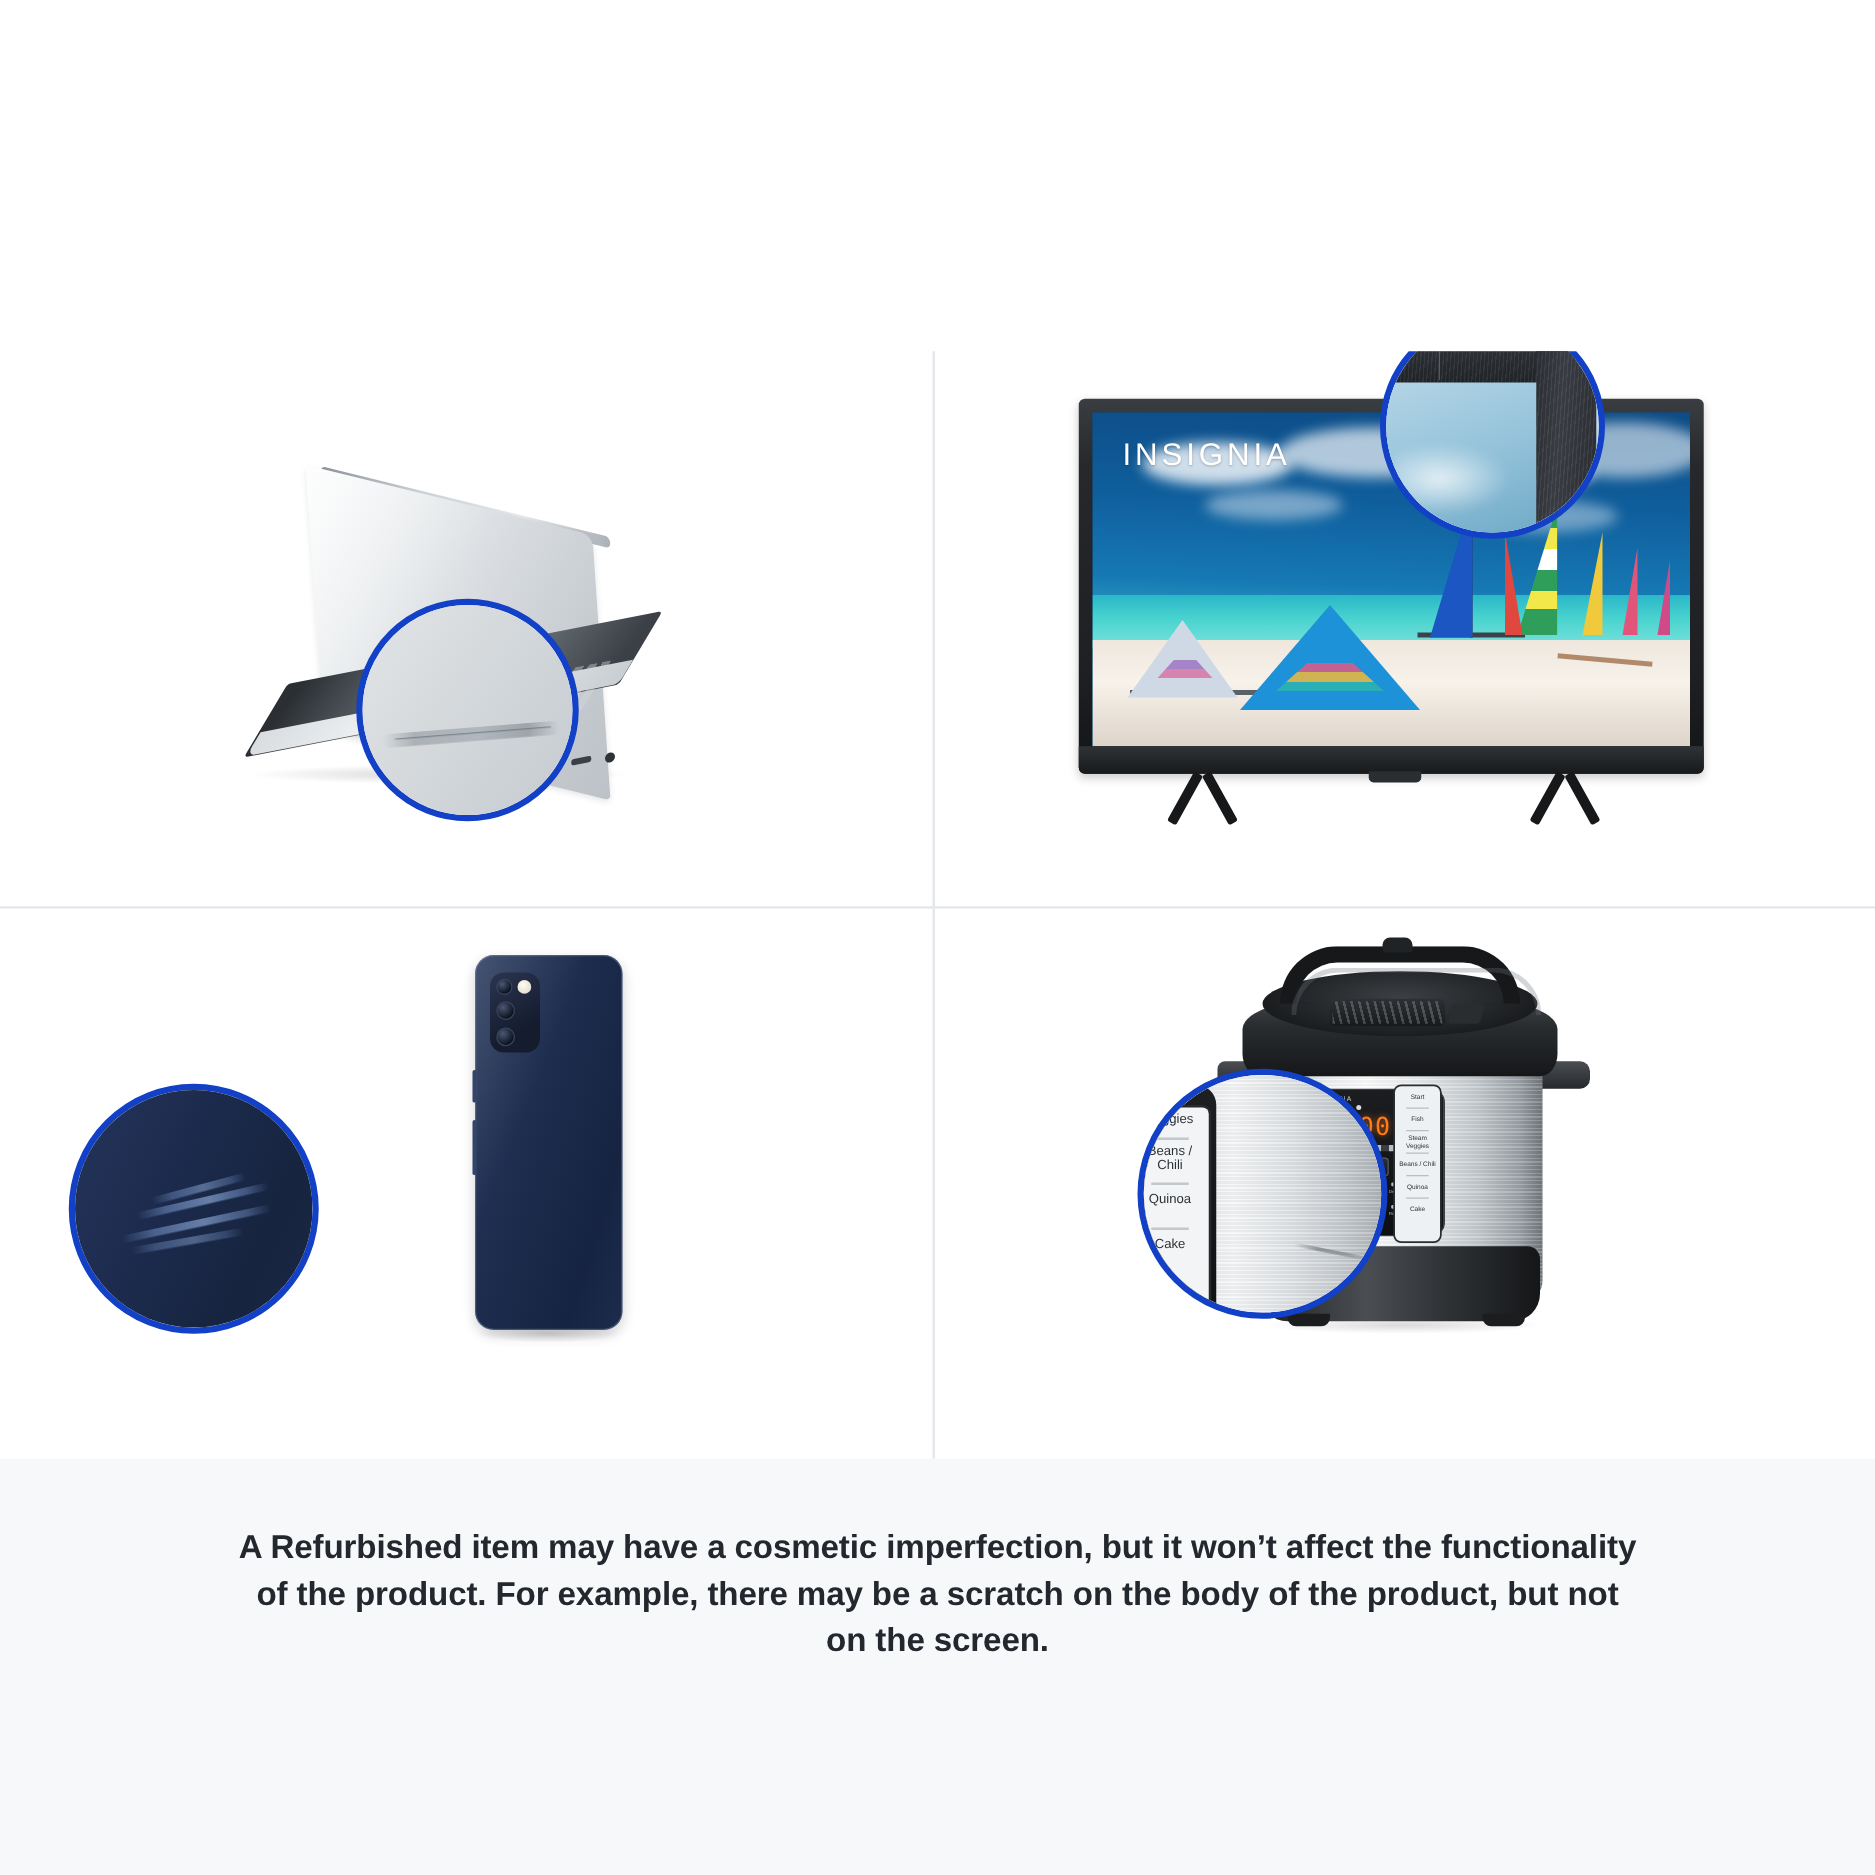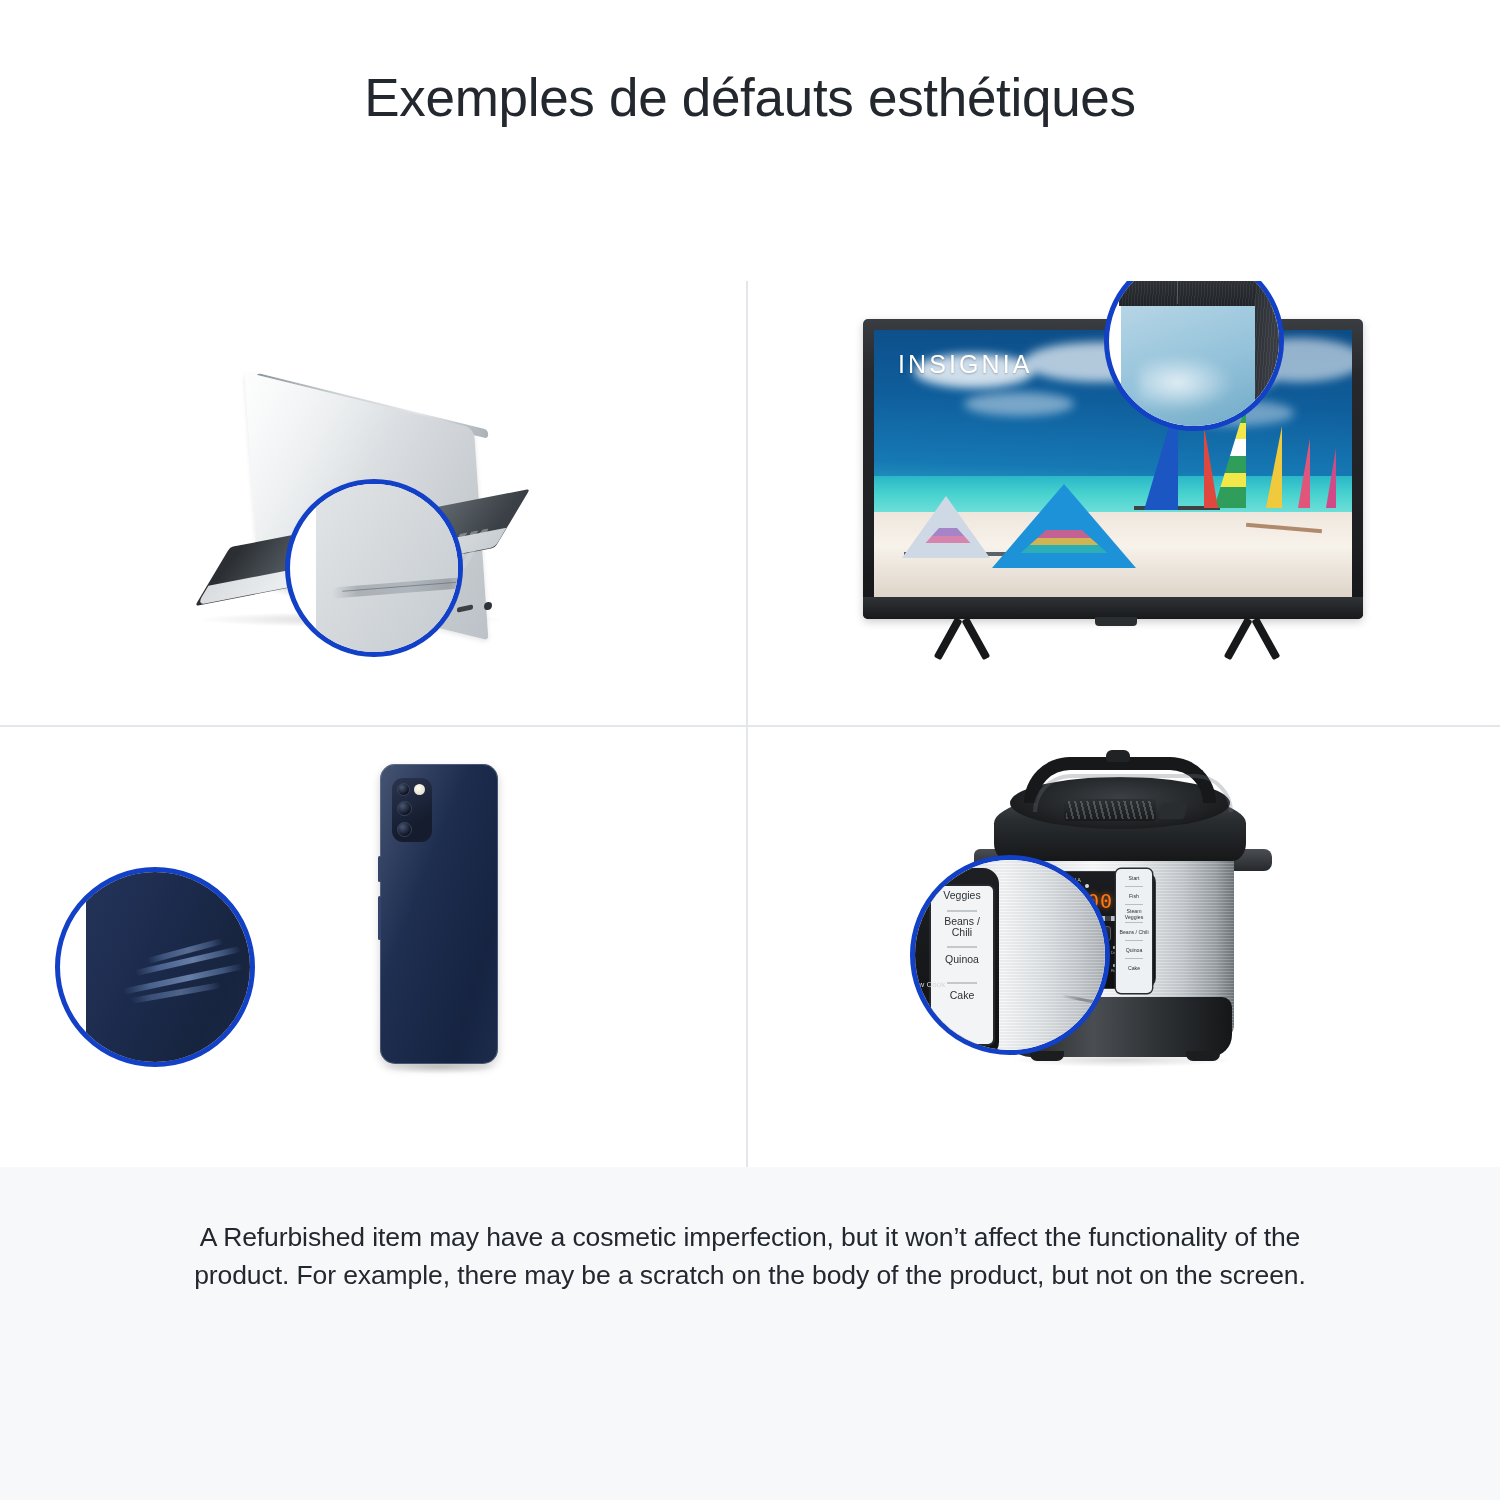--- a/index.html
+++ b/index.html
@@ -48,21 +48,21 @@
 
   
   .maglens {
     position:absolute;
     border-radius:50%;
     border:5px solid #1240c6;
     overflow:hidden;
     background:#fff;
     z-index:30;
   }
-  .maglens .inner { position:absolute; inset:0;margin-left:26px; }
+  .maglens .inner { position:absolute; inset:0; }
 
   
   .laptop-wrap { position:absolute; left:195px; top:95px; width:330px; height:270px; }
   .lid {
     position:absolute; left:64px; top:0; width:230px; height:208px;
     background:linear-gradient(118deg,#fbfcfc 0%,#e9ecee 26%,#d5d9dd 55%,#c5cacf 80%,#bcc2c7 100%);
     transform:skewY(17.5deg) rotate(-4deg);
     transform-origin:left bottom;
     border-radius:5px 9px 4px 3px;
     box-shadow:0 2px 5px rgba(0,0,0,.10);
@@ -422,35 +422,35 @@
   .pcz-brush{
     position:absolute;inset:0;
     background:repeating-linear-gradient(0deg, rgba(255,255,255,.20) 0 1px, rgba(0,0,0,.04) 1px 3px);
   }
 
   
   .footer{
     position:absolute;top:1167px;left:0;width:1500px;height:333px;
     background:#f7f8fa;
     padding:52px 190px 0 190px;
+    font-weight:bold;
   }
   .para{
     text-align:center;
     font-size:26.5px;
     line-height:1.42;
     color:#23272e;
     letter-spacing:-0.1px;
   }
   .para + .para{ margin-top:27px; }
 </style>
 </head>
 <body>
 
 <div class="header">
-  <div class="title-line">Exemples de défauts esthétiques</div>
 </div>
 
 <div class="grid">
 
   <div class="cell b-right b-bottom">
     <div class="stage">
       <div class="laptop-wrap">
         <div class="laptop-shadow"></div>
         <div class="lid-edge"></div>
         <div class="lid">

